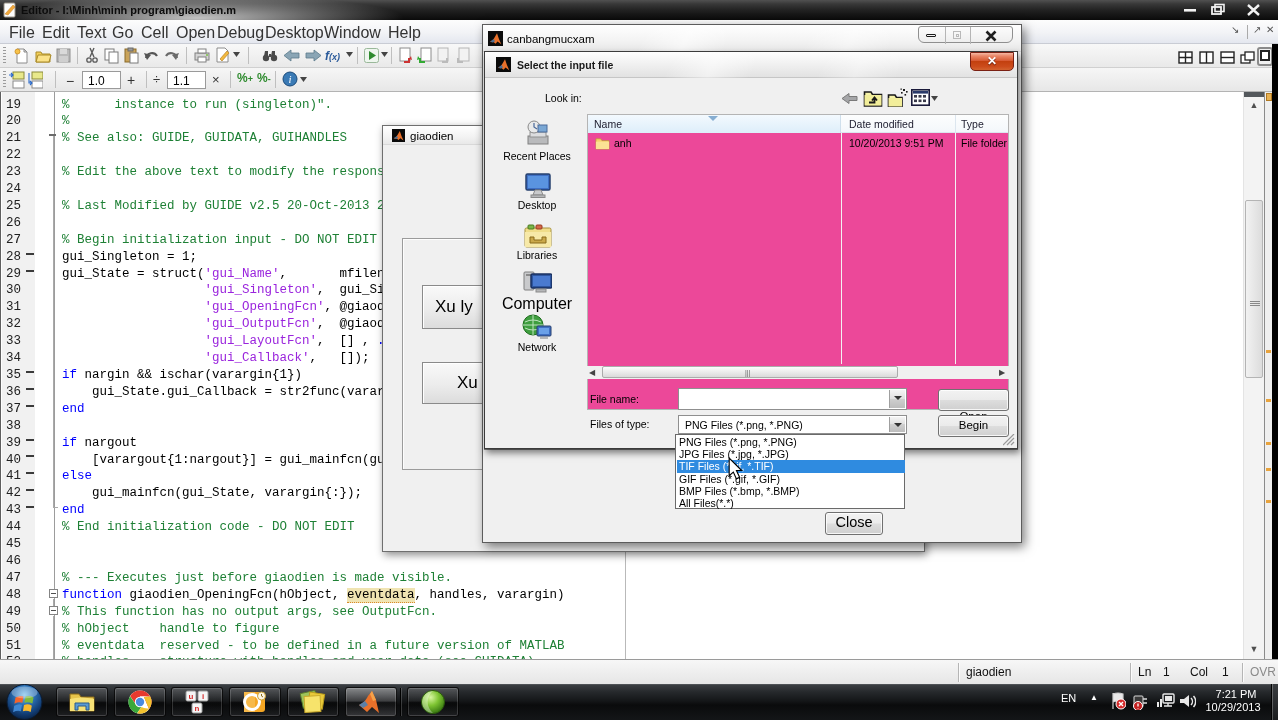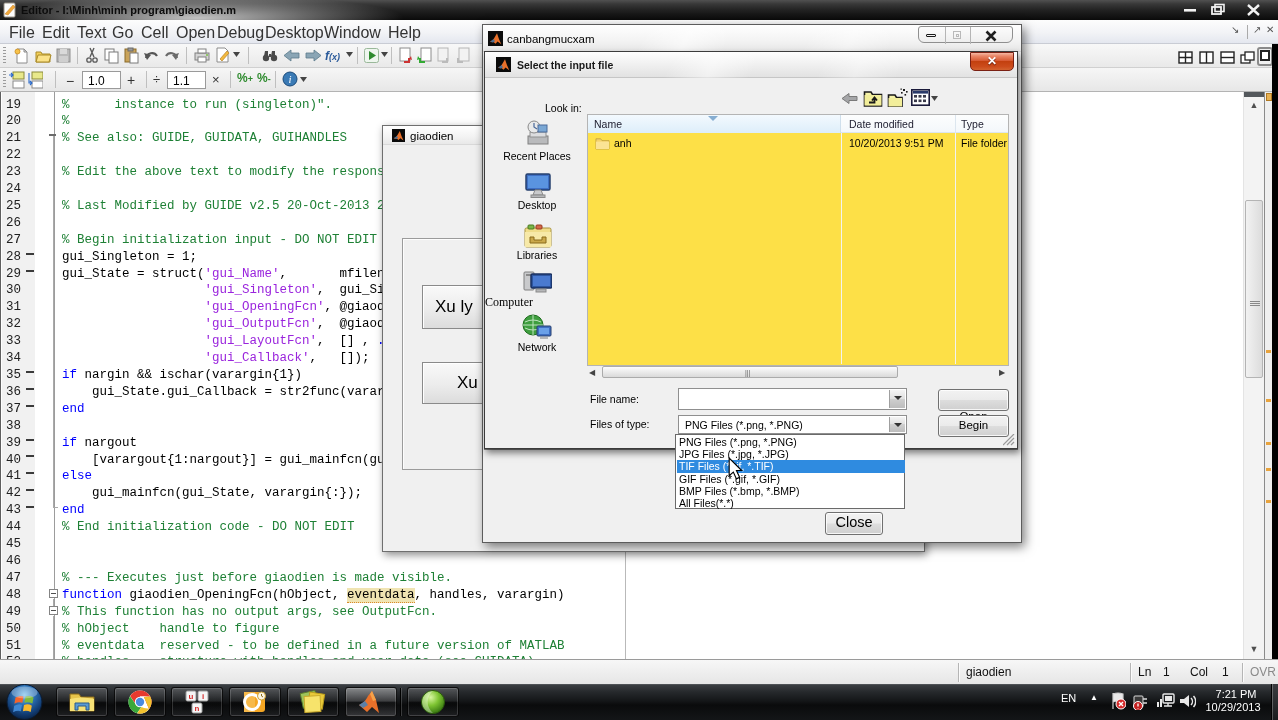--- a/index.html
+++ b/index.html
@@ -98,21 +98,21 @@
 
 .dlglabel { position:absolute; font-size:10.5px; color:#000; }
 .combo { position:absolute; background:#fff; border:1px solid #8f8f8f; }
 .combobtn { position:absolute; right:1px; top:1px; bottom:1px; width:16px;
   background:linear-gradient(180deg,#f4f4f4,#dfdfdf 50%,#cfcfcf 50%,#bdbdbd); border-left:1px solid #9f9f9f; }
 .combobtn::after { content:""; position:absolute; left:4px; top:6px; border-left:4px solid transparent; border-right:4px solid transparent; border-top:4px solid #333; }
 .w7btn { position:absolute; border:1px solid #707070; border-radius:3px; text-align:center; color:#000;
   background:linear-gradient(180deg,#f2f2f2,#ebebeb 48%,#dddddd 52%,#cfcfcf); box-shadow:inset 0 0 0 1px rgba(255,255,255,0.8); }
 
 
-#flist { position:absolute; left:102px; top:62px; width:422px; height:252px; background:#fde047; border:1px solid #b4b4b4; }
+#flist { position:absolute; left:102px; top:62px; width:422px; height:296px; background:#ec4899; border:1px solid #b4b4b4; }
 #fheader { position:absolute; left:0; top:0; width:420px; height:18px;
   background:linear-gradient(180deg,#fdfefe,#f3f7fb); border-bottom:1px solid #dce6ef; font-size:10.5px; color:#223; }
 #fh-name { position:absolute; left:0; top:0; width:253px; height:18px;
   background:linear-gradient(180deg,#f3f9fe,#ddeefa); border-right:1px solid #cfdfec; }
 .colsep { position:absolute; top:0; width:1px; height:18px; background:#dce6ef; }
 .colline { position:absolute; top:18px; width:1px; height:231px; background:#f2f2f2; }
 
 
 #ddlist { position:absolute; left:675px; top:434px; width:230px; height:75px; background:#fff; border:1px solid #6a6a6a; z-index:60; }
 .dditem { position:absolute; left:1px; width:228px; height:12.2px; font-size:10.5px; color:#000; padding-left:2px; line-height:12.2px; }
@@ -480,21 +480,21 @@
       <path d="M1.5 9.5 C3.5 8.5 4.8 7.5 5.8 5.5 L7.8 2 L9.5 7 L11.5 11.5 L8.3 9.2 L6.5 11 L5 9.8 Z" fill="#e8702a"></path>
       <path d="M2 9 L5 7 L6 9 L4 10 Z" fill="#4a6f96"></path>
     </svg>
     <div class="abs" style="left:0;top:0;width:532px;height:26px;background:linear-gradient(115deg,transparent 35%,rgba(255,255,255,0.5) 43%,transparent 51%,transparent 63%,rgba(255,255,255,0.35) 70%,transparent 78%)"></div>
     <div class="abs" style="left:32px; top:7px; font-size:10.5px; font-weight:bold; color:#1a1a1a">Select the input file</div>
   </div>
   <div id="redx">
       <span>✕</span>
     </div>
 
-  <div class="dlglabel" style="left:60px; top:50px;">Look in:</div>
+  <div class="dlglabel" style="left:60px; top:40px;">Look in:</div>
   <div id="navicons">
       <svg style="position:absolute;left:356px;top:39px" width="17" height="15" viewBox="0 0 17 15">
         <path d="M1 7.5 L8 2.5 V5.5 H16 V9.5 H8 V12.5 Z" fill="#a5a6a8" stroke="#7a7a7a"></path>
       </svg>
       <svg style="position:absolute;left:378px;top:36px" width="20" height="19" viewBox="0 0 20 19">
         <path d="M1.5 4 h6.5 l1.5 2.5 H18.5 v11.5 H1.5 Z" fill="#f5f2a8" stroke="#1a1a1a" stroke-width="1.6"></path>
         <path d="M1.5 7 H18.5 v10.5 H1.5 Z" fill="#f2ee9a"></path>
         <path d="M6 14.5 h5.5 v-4 M9 12.5 L11.5 9.5 L14 12.5" fill="none" stroke="#1a1a1a" stroke-width="1.8"></path>
       </svg>
       <svg style="position:absolute;left:402px;top:36px" width="21" height="19" viewBox="0 0 21 19">
@@ -549,21 +549,21 @@
         <path d="M8 21 v-6 h4 v3 h8 v-3 h4 v6 Z" fill="#caa84a" stroke="#8a6a1a"></path>
       </svg>
       <div class="abs" style="left:0px; top:197px; width:104px; text-align:center; font-size:10.5px; color:#000;">Libraries</div>
       <svg style="position:absolute;left:37.0px;top:216px" width="30" height="28" viewBox="0 0 30 28">
         <rect x="2" y="4" width="10" height="18" rx="1" fill="#c9cacc" stroke="#808080"></rect>
         <rect x="4" y="6" width="6" height="2" fill="#8a8a8a"></rect>
         <rect x="9" y="6" width="21" height="14" rx="1.5" fill="#2e56a0" stroke="#1a3060" stroke-width="1.5"></rect>
         <rect x="11" y="8" width="17" height="10" fill="#4a7ad0"></rect>
         <rect x="14" y="21" width="10" height="3" fill="#b5b6b8" stroke="#8a8a8a"></rect>
       </svg>
-      <div class="abs" style="left:0px; top:243px; width:104px; font-size:12px; color:#000;font-family:Liberation Serif, serif;">Computer</div>
+      <div class="abs" style="left:0px; top:243px; width:104px; text-align:center; font-size:16px; color:#000;">Computer</div>
       <svg style="position:absolute;left:37.0px;top:262px" width="30" height="28" viewBox="0 0 30 28">
         <circle cx="11" cy="11" r="10" fill="#3f9e3f" stroke="#1e6e1e"></circle>
         <path d="M3 8 q8 -4 16 0 M3 14 q8 4 16 0 M11 1 v20 M1 11 h20" stroke="#bfe3bf" stroke-width="1" fill="none"></path>
         <rect x="15" y="12" width="14" height="10" rx="1" fill="#3e6fc4" stroke="#26406e"></rect>
         <rect x="17" y="14" width="10" height="6" fill="#6aa0e8"></rect>
         <rect x="18" y="23" width="8" height="2" fill="#b5b6b8"></rect>
       </svg>
       <div class="abs" style="left:0px; top:289px; width:104px; text-align:center; font-size:10.5px; color:#000;">Network</div>
     </div>
 

